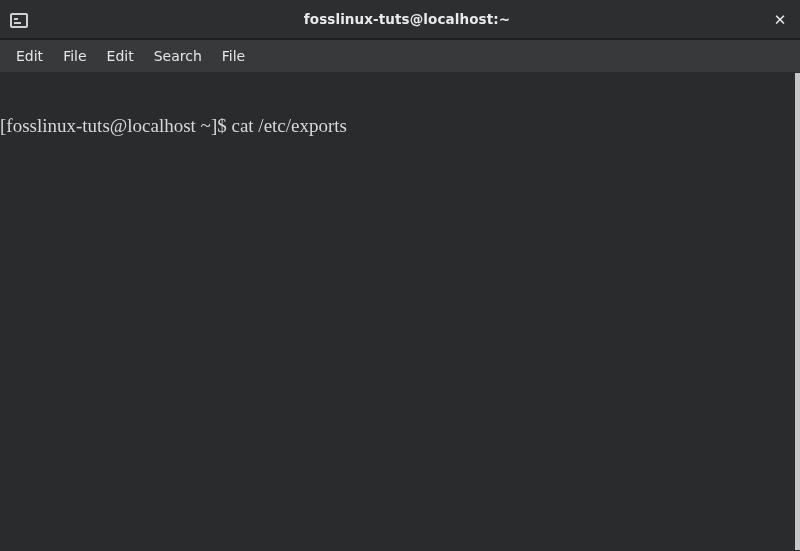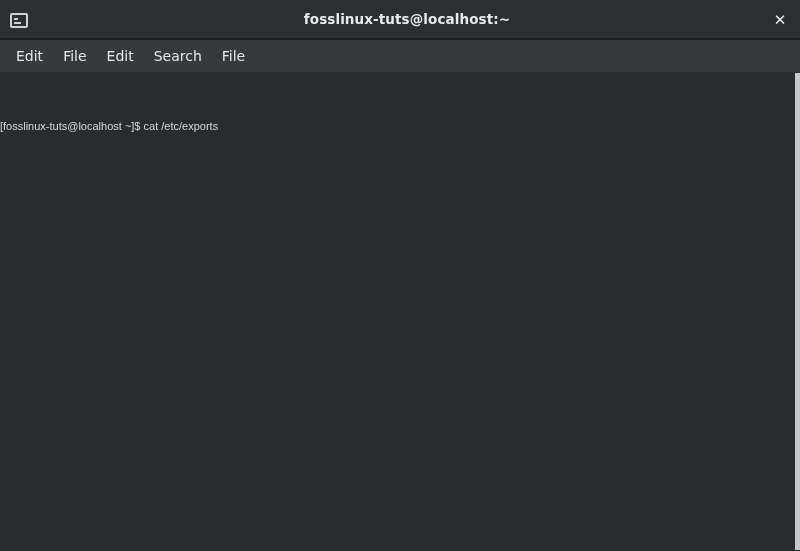--- a/index.html
+++ b/index.html
@@ -118,22 +118,22 @@
     background: #292b2c;
     overflow: hidden;
   }
   .terminal-screen {
     position: absolute;
     left: 0;
     top: 0;
     right: 0;
     bottom: 0;
     padding: 4px 0 0 0;
-    font-family: Liberation Sans, sans-serif;
-    font-size: 11px;
+    font-family: Liberation Serif, serif;
+    font-size: 19px;
     line-height: 20px;
     color: #d6d9db;
     white-space: pre;
     letter-spacing: 0px;
   }
   .term-line {
     height: 20px;
     white-space: pre;
   }
   .scrollbar-track {

